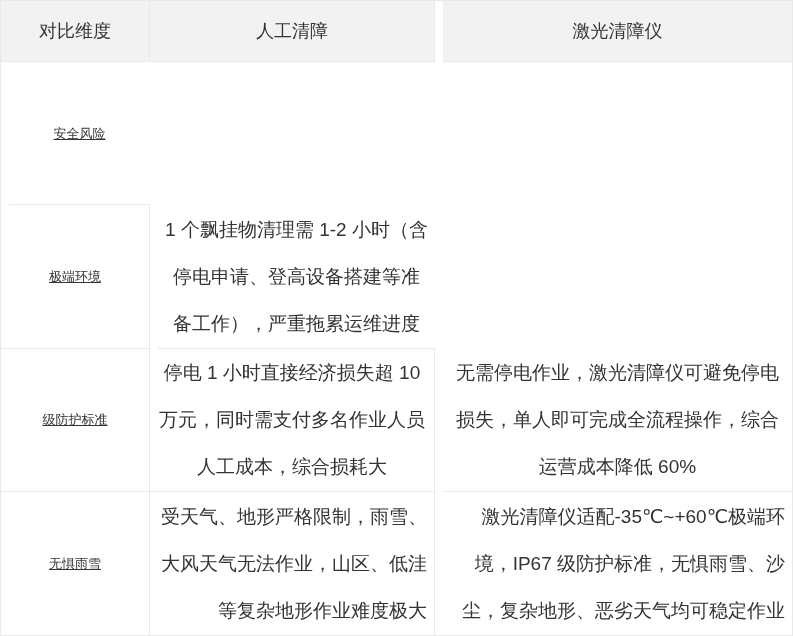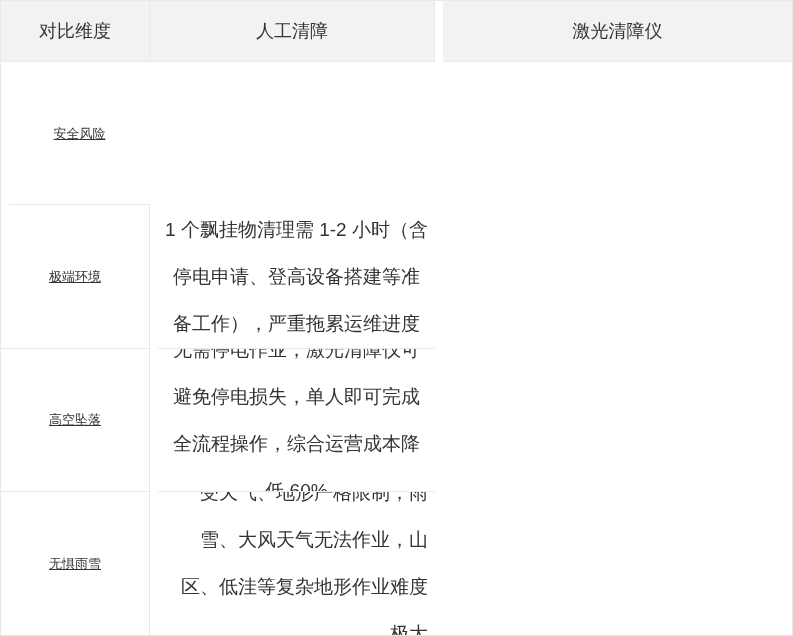--- a/index.html
+++ b/index.html
@@ -59,22 +59,24 @@
   <div class="t-row">
     <div class="t-cell dim-cell">安全风险</div>
   </div>
 
   <div class="t-row">
     <div class="t-cell dim-cell">极端环境</div>
     <div class="t-cell">1 个飘挂物清理需 1-2 小时（含停电申请、登高设备搭建等准备工作），严重拖累运维进度</div>
   </div>
 
   <div class="t-row">
-    <div class="t-cell dim-cell">高空坠落</div>
+    <div class="t-cell dim-cell">级防护标准</div>
+    <div class="t-cell">停电 1 小时直接经济损失超 10 万元，同时需支付多名作业人员人工成本，综合损耗大</div>
     <div class="t-cell">无需停电作业，激光清障仪可避免停电损失，单人即可完成全流程操作，综合运营成本降低 60%</div>
   </div>
 
   <div class="t-row">
     <div class="t-cell dim-cell">无惧雨雪</div>
     <div class="t-cell">受天气、地形严格限制，雨雪、大风天气无法作业，山区、低洼等复杂地形作业难度极大</div>
+    <div class="t-cell">激光清障仪适配-35℃~+60℃极端环境，IP67 级防护标准，无惧雨雪、沙尘，复杂地形、恶劣天气均可稳定作业</div>
   </div>
 
 </div>
 
 </body></html>

